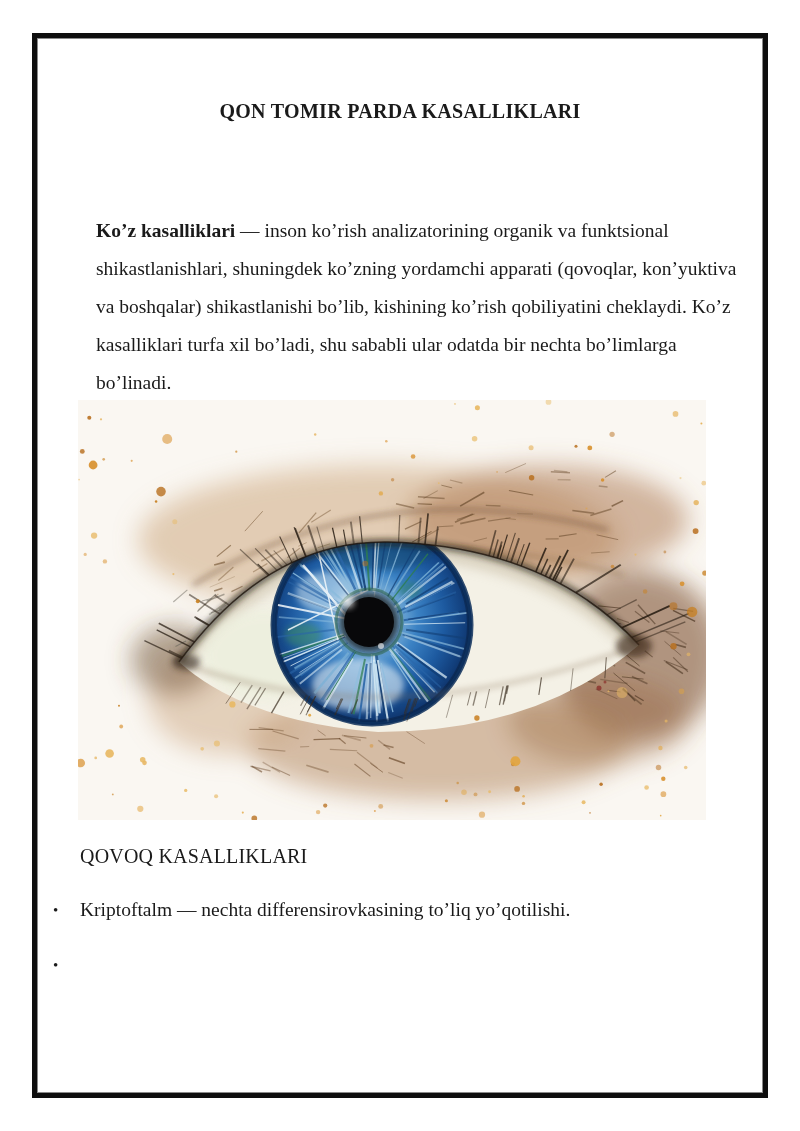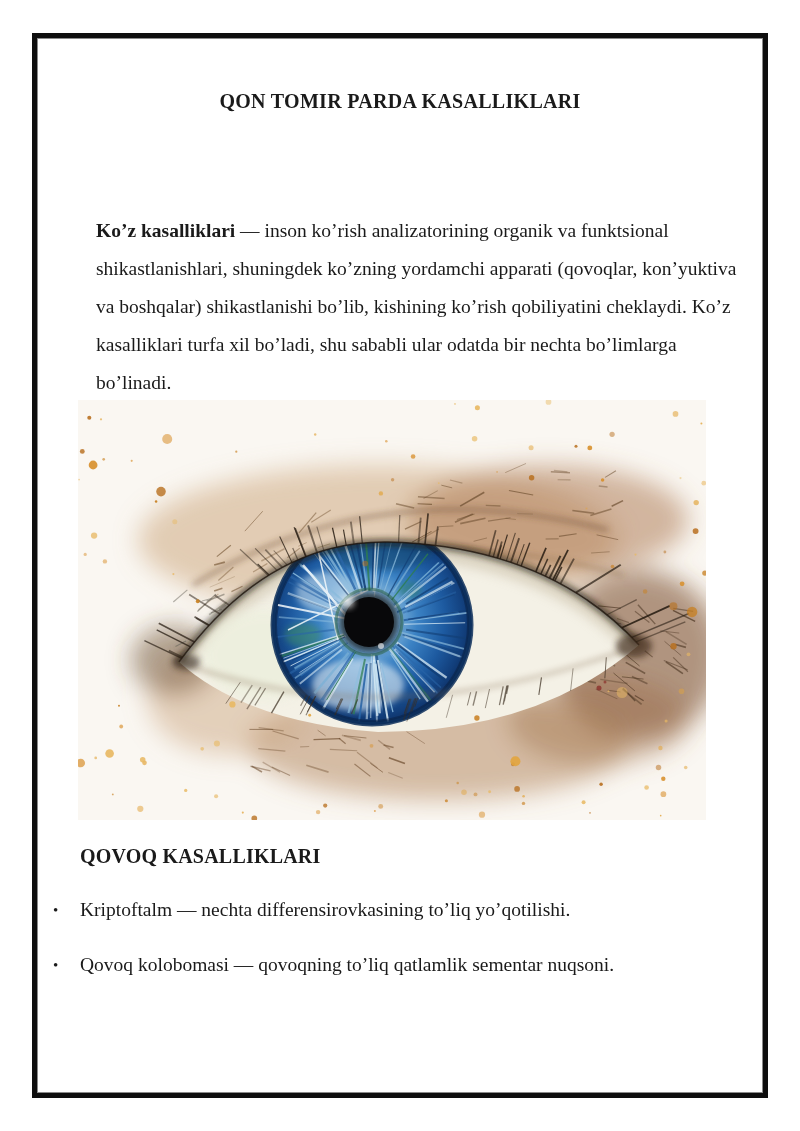--- a/index.html
+++ b/index.html
@@ -7,32 +7,32 @@
     width:800px;height:1131px;background:#ffffff;
     font-family:"Liberation Serif", serif;color:#1a1a1a;
   }
   .page{position:relative;width:800px;height:1131px;background:#ffffff;overflow:hidden;}
   .frame{
     position:absolute;left:32px;top:33px;width:736px;height:1065px;
     border:5px solid #0e0e0e;box-sizing:border-box;
     box-shadow:inset 0 0 0 1px #8a8a8a;
   }
   .title{
-    position:absolute;left:0;right:0;top:90px;margin:0;
+    position:absolute;left:0;right:0;top:100px;margin:0;
     text-align:center;font-size:20px;font-weight:700;letter-spacing:.3px;
   }
   .intro{
     position:absolute;left:80px;top:196px;width:648px;margin:16px;
     font-size:19.5px;line-height:38px;text-align:left;
   }
   .figure{position:absolute;left:78px;top:400px;width:628px;height:420px;}
   .figure svg{display:block;width:100%;height:100%;}
   .sec-heading{
     position:absolute;left:80px;top:845px;margin:0;
-    font-size:20px;font-weight:700;letter-spacing:.2px;
+    font-size:20px;font-weight:400;letter-spacing:.2px;
   }
   .blist{
     position:absolute;left:53px;top:895px;width:692px;
     margin:0;padding:0;list-style:none;
   }
   .blist li{display:flex;align-items:flex-start;margin-bottom:25px;font-size:19.5px;line-height:30px;}
   .marker{width:27px;flex:0 0 27px;font-size:15px;line-height:30px;}
   .li-text b{font-weight:400;}
 </style>
 </head>
@@ -552,16 +552,15 @@
 
   <h2 class="sec-heading">QOVOQ KASALLIKLARI</h2>
 
   <ul class="blist">
     <li>
       <span class="marker">•</span>
       <span class="li-text"><b>Kriptoftalm</b><span> — nechta differensirovkasining to’liq yo’qotilishi.</span></span>
     </li>
     <li>
       <span class="marker">•</span>
-      <span class="li-text"><b>Qovoq kolobomasi</b><span> — qovoqning to’liq qatlamlik sementar nuqsoni.</span></span>
     </li>
   </ul>
 </div>
 
 </body></html>

